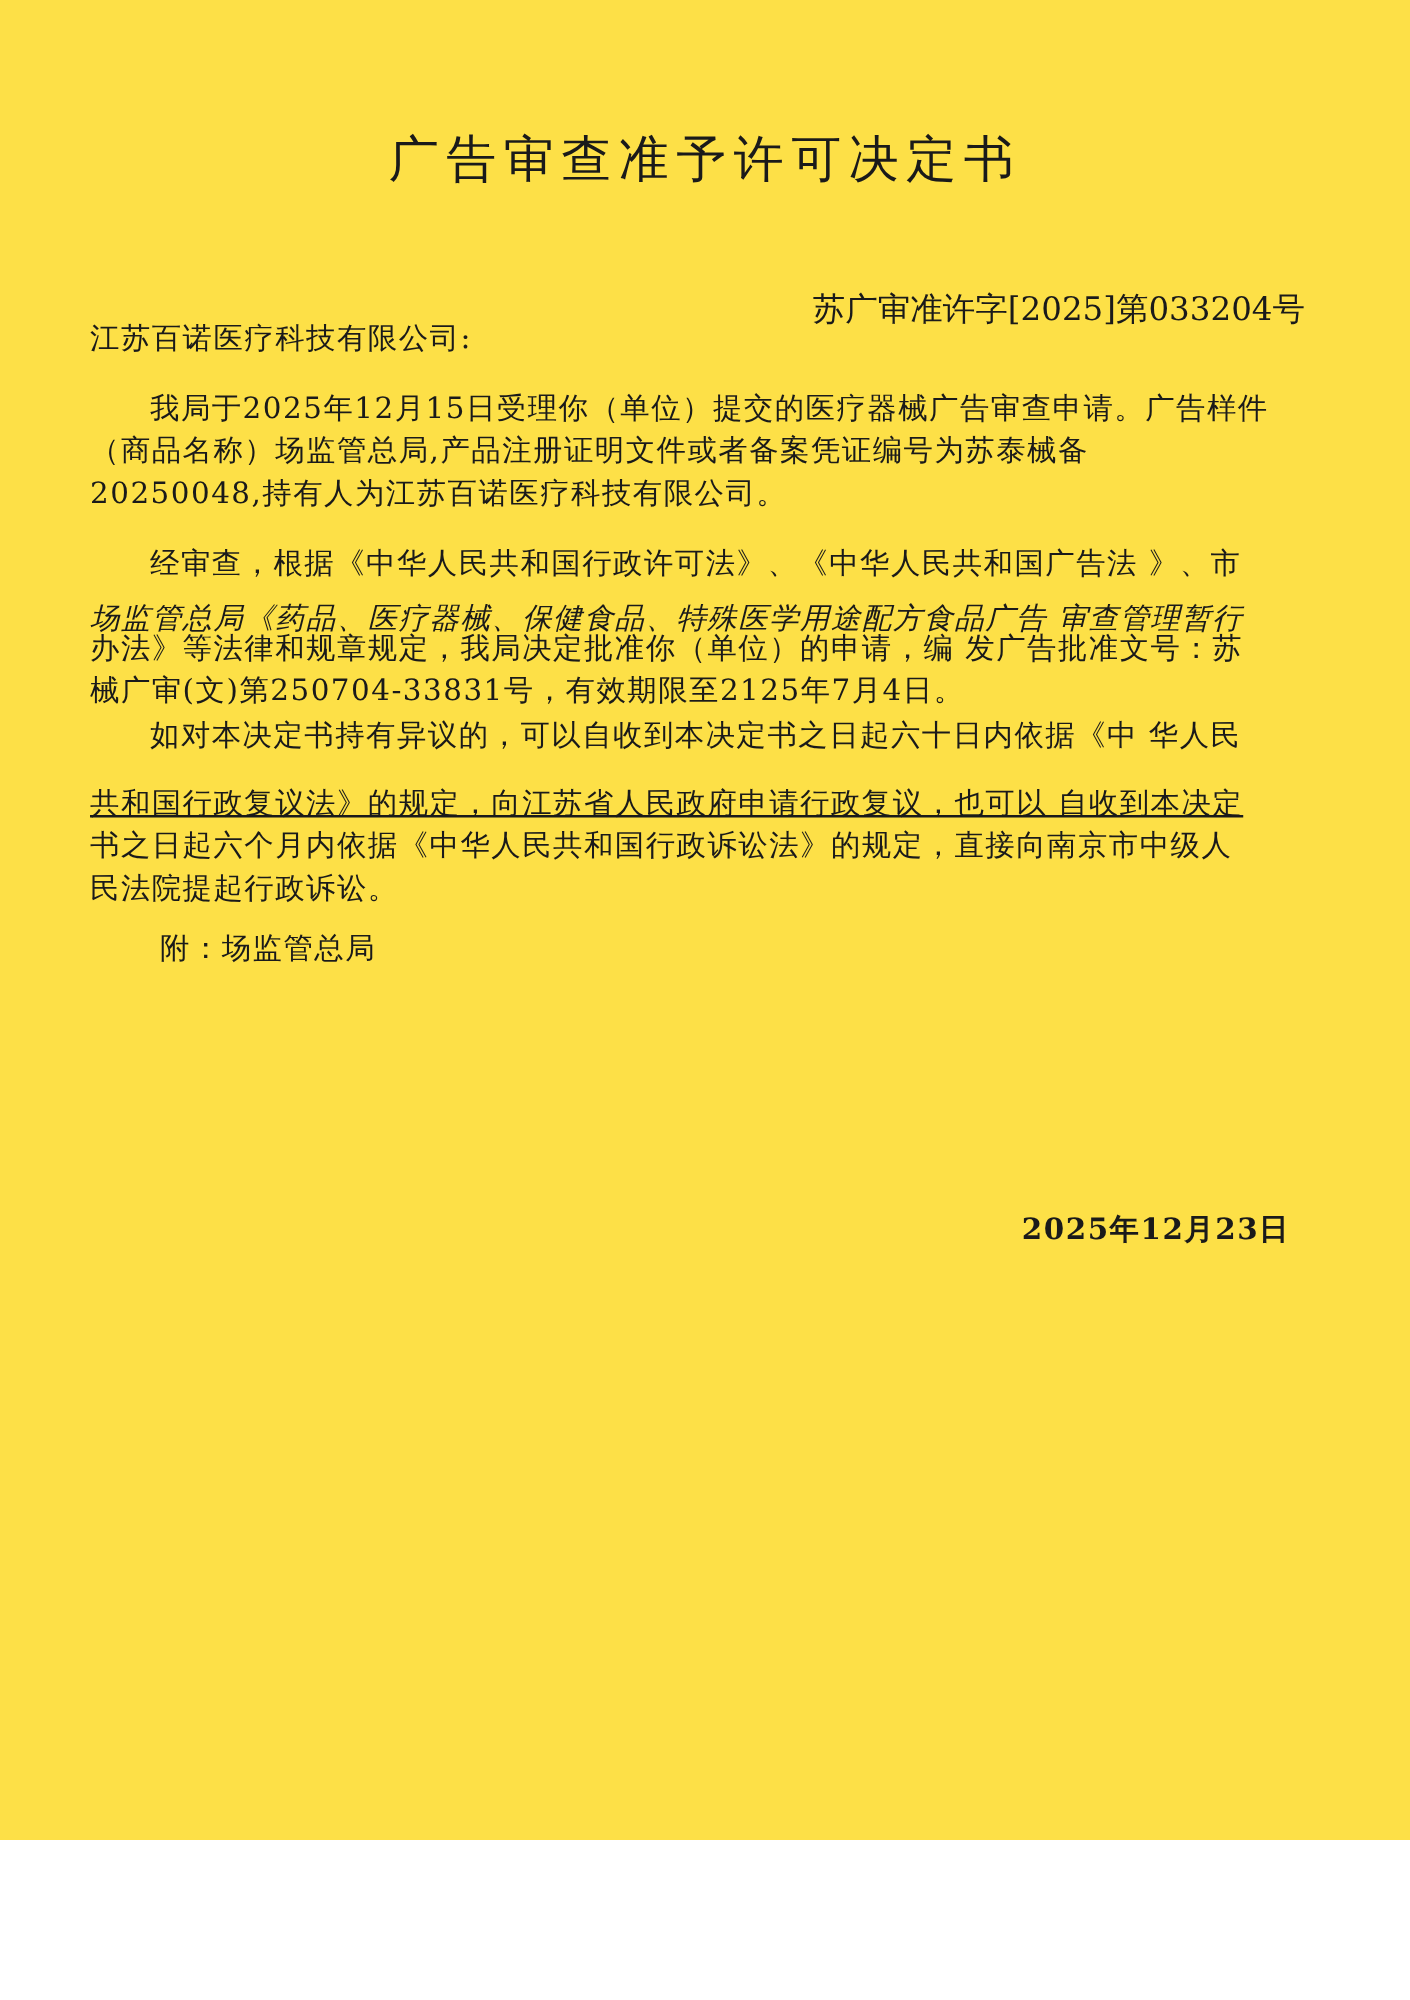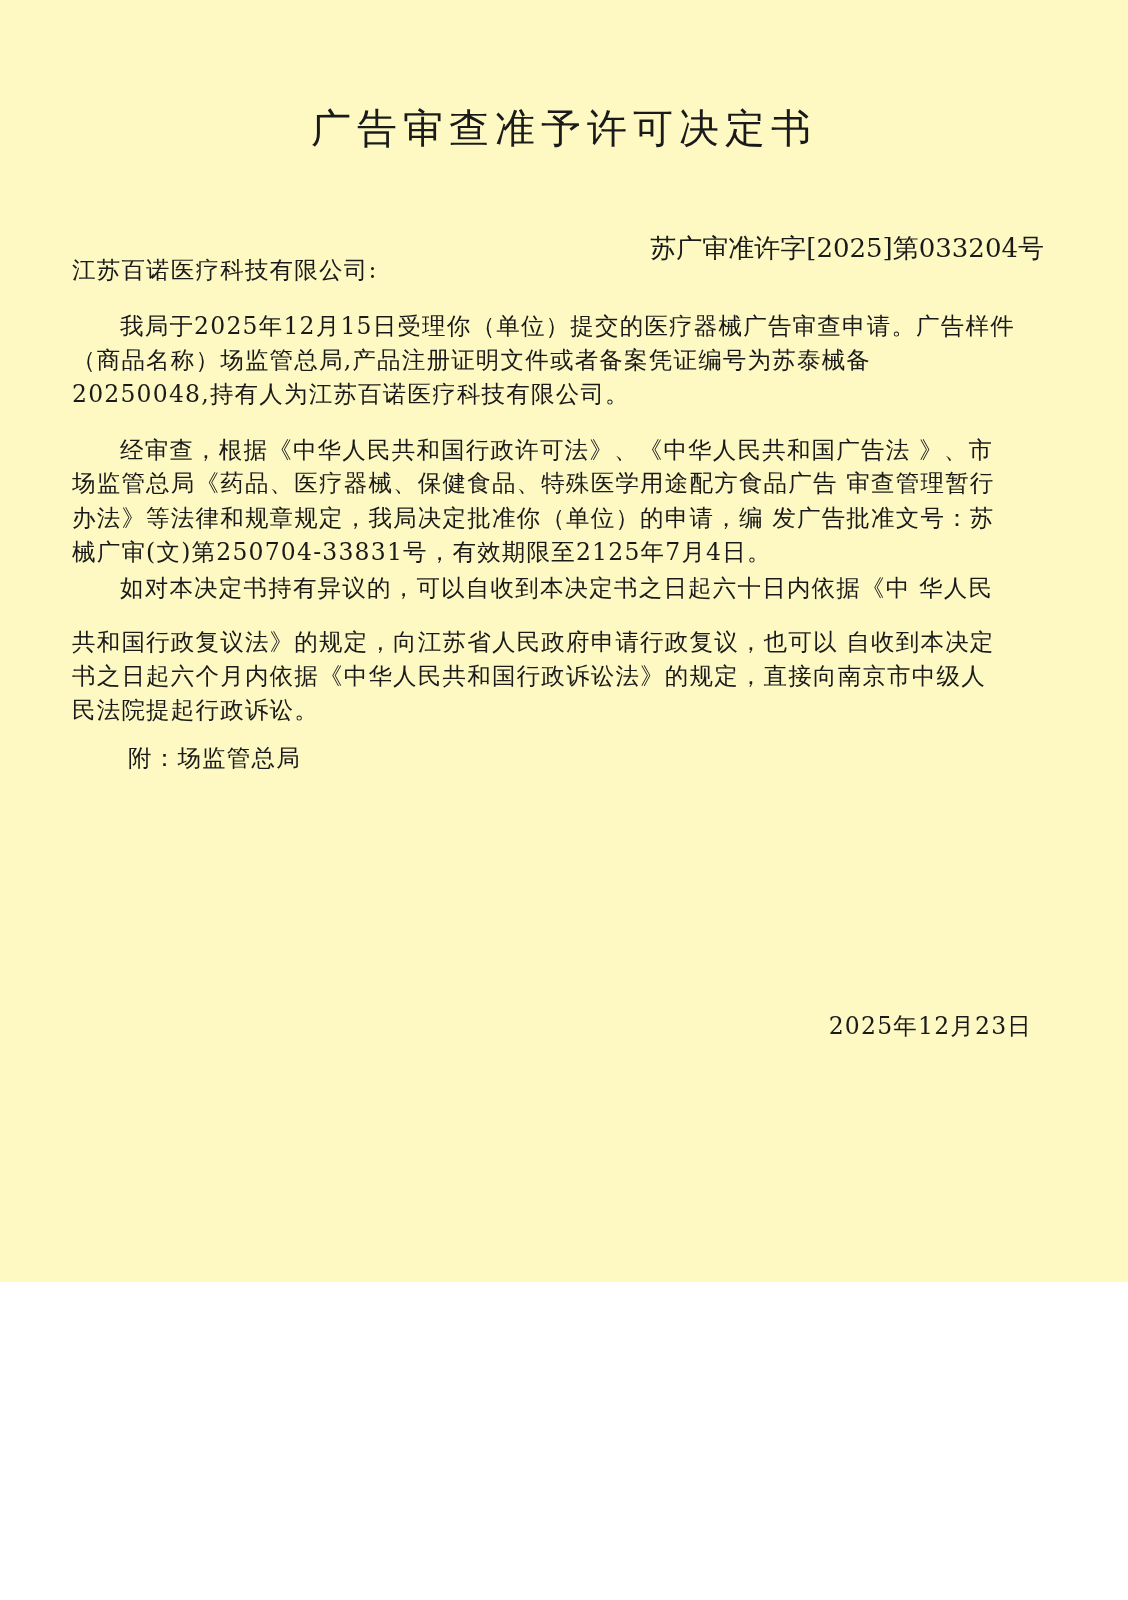--- a/index.html
+++ b/index.html
@@ -13,22 +13,22 @@
       position: relative;
       overflow: hidden;
       font-family: "DejaVu Serif", "Liberation Serif", serif;
       color: #1a1a1a;
     }
     .page {
       position: absolute;
       left: 0;
       top: 0;
       width: 1128px;
-      height: 1282px;
-      background: #fef9c3;
+      height: 1472px;
+      background: #fde047;
     }
     .title {
       position: absolute;
       top: 100px;
       left: 0;
       width: 1128px;
       text-align: center;
       font-size: 40px;
       letter-spacing: 6px;
       line-height: 56px;
@@ -75,29 +75,29 @@
   <div class="line" style="top:253px;">江苏百诺医疗科技有限公司:</div>
 
   <div>
     <div class="line indent" style="top:309px;">我局于2025年12月15日受理你（单位）提交的医疗器械广告审查申请。广告样件</div>
     <div class="line" style="top:343px;">（商品名称）场监管总局,产品注册证明文件或者备案凭证编号为苏泰械备</div>
     <div class="line" style="top:377px;">20250048,持有人为江苏百诺医疗科技有限公司。</div>
   </div>
 
   <div>
     <div class="line indent" style="top:433px;">经审查，根据《中华人民共和国行政许可法》、《中华人民共和国广告法 》、市</div>
-    <div class="line" style="top:466px;">场监管总局《药品、医疗器械、保健食品、特殊医学用途配方食品广告 审查管理暂行</div>
+    <div class="line" style="top:477px;font-style:italic;">场监管总局《药品、医疗器械、保健食品、特殊医学用途配方食品广告 审查管理暂行</div>
     <div class="line" style="top:501px;">办法》等法律和规章规定，我局决定批准你（单位）的申请，编 发广告批准文号：苏</div>
     <div class="line" style="top:535px;">械广审(文)第250704-33831号，有效期限至2125年7月4日。</div>
   </div>
 
   <div>
     <div class="line indent" style="top:571px;">如对本决定书持有异议的，可以自收到本决定书之日起六十日内依据《中 华人民</div>
-    <div class="line" style="top:625px;">共和国行政复议法》的规定，向江苏省人民政府申请行政复议，也可以 自收到本决定</div>
+    <div class="line" style="top:625px;text-decoration:underline;">共和国行政复议法》的规定，向江苏省人民政府申请行政复议，也可以 自收到本决定</div>
     <div class="line" style="top:659px;">书之日起六个月内依据《中华人民共和国行政诉讼法》的规定，直接向南京市中级人</div>
     <div class="line" style="top:693px;">民法院提起行政诉讼。</div>
   </div>
 
   <div class="line" style="top:741px; left:128px;">附：场监管总局</div>
 
-  <div class="sig-line" style="top:1009px;">2025年12月23日</div>
+  <div class="sig-line" style="top:966px;font-weight:bold;">2025年12月23日</div>
 
 </div>
 
 </body></html>

